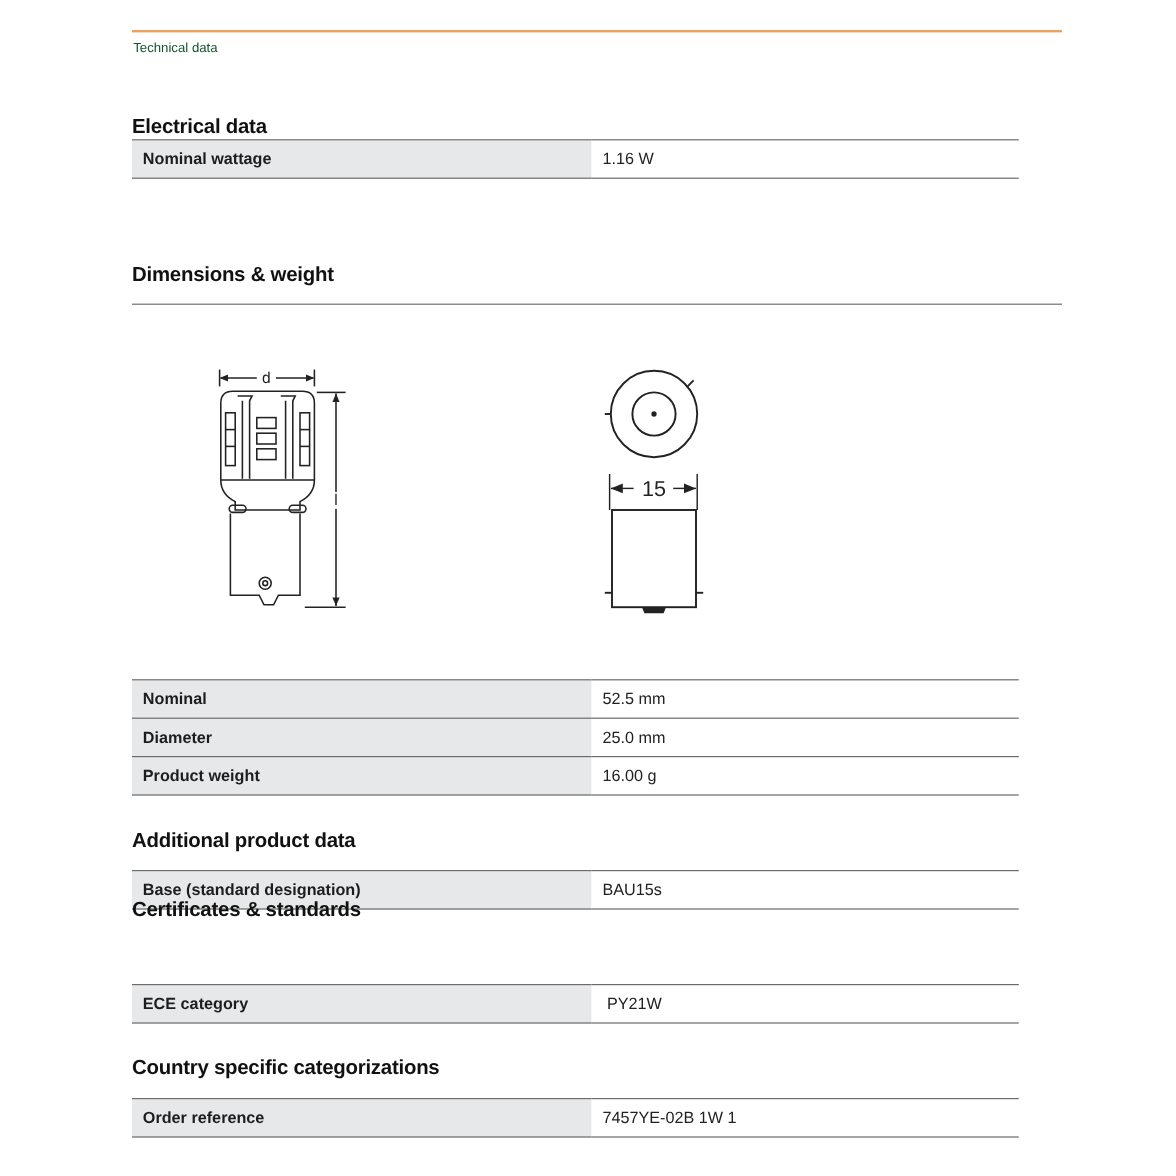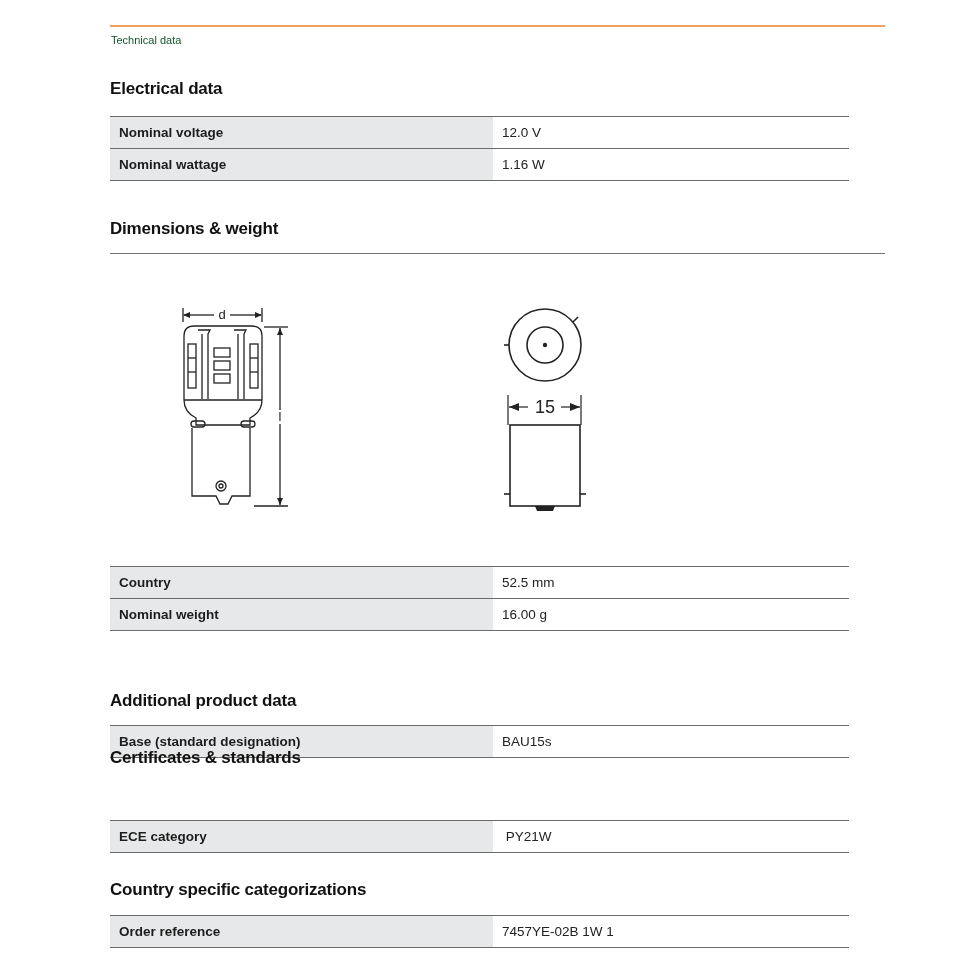--- a/index.html
+++ b/index.html
@@ -14,27 +14,23 @@
     .spec-table td.val { padding-left: 9px; color: #222; background: #fff; }
     .rule { position: absolute; left: 110px; width: 775px; height: 1px; background: #707070; }
     .drawing { position: absolute; }
   </style>
 </head>
 <body>
 
 <div class="top-rule"></div>
 <div class="tech-title">Technical data</div>
 
-<div class="section-title" style="top:79px">Electrical data</div>
+<div class="section-title" style="top:96px">Electrical data</div>
 <table class="spec-table" style="top:116px">
   <tbody>
-      <tr>
-    <td class="lbl">Nominal voltage</td>
-    <td class="val">12.0 V</td>
-  </tr>
   <tr>
     <td class="lbl">Nominal wattage</td>
     <td class="val">1.16 W</td>
   </tr>
 </tbody>
   </table>
 
 <div class="section-title" style="top:219px">Dimensions &amp; weight</div>
 <div class="rule" style="top:253px"></div>
 
@@ -105,25 +101,29 @@
     <polygon points="14,107 24,103 24,111"></polygon>
     <polygon points="85,107 75,103 75,111"></polygon>
     <polygon points="40,206 60,206 58,211 42,211"></polygon>
   </g>
   <text x="50" y="113" font-size="18" text-anchor="middle" font-family="Liberation Sans, sans-serif" fill="#222">15</text>
 </svg>
 
 <table class="spec-table" style="top:566px">
   <tbody>
       <tr>
-    <td class="lbl">Country</td>
+    <td class="lbl">Nominal</td>
     <td class="val">52.5 mm</td>
   </tr>
   <tr>
-    <td class="lbl">Nominal weight</td>
+    <td class="lbl">Diameter</td>
+    <td class="val">25.0 mm</td>
+  </tr>
+  <tr>
+    <td class="lbl">Product weight</td>
     <td class="val">16.00 g</td>
   </tr>
 </tbody>
   </table>
 
 <div class="section-title" style="top:691px">Additional product data</div>
 <table class="spec-table" style="top:725px">
   <tbody>
       <tr>
     <td class="lbl">Base (standard designation)</td>

